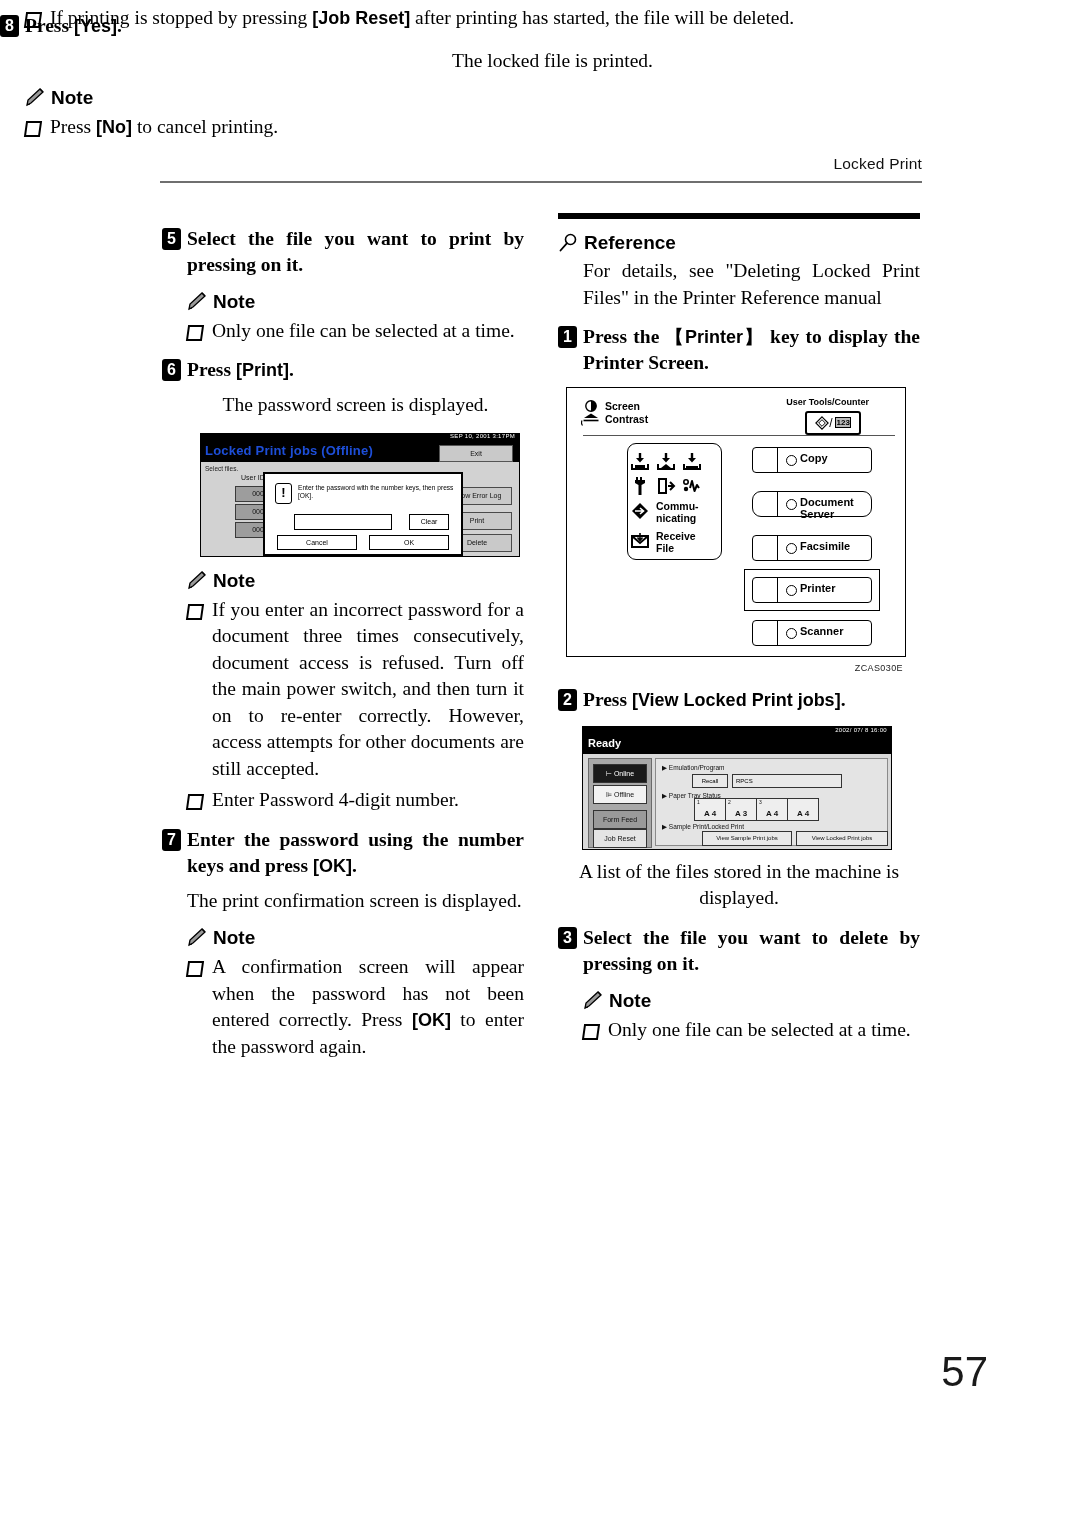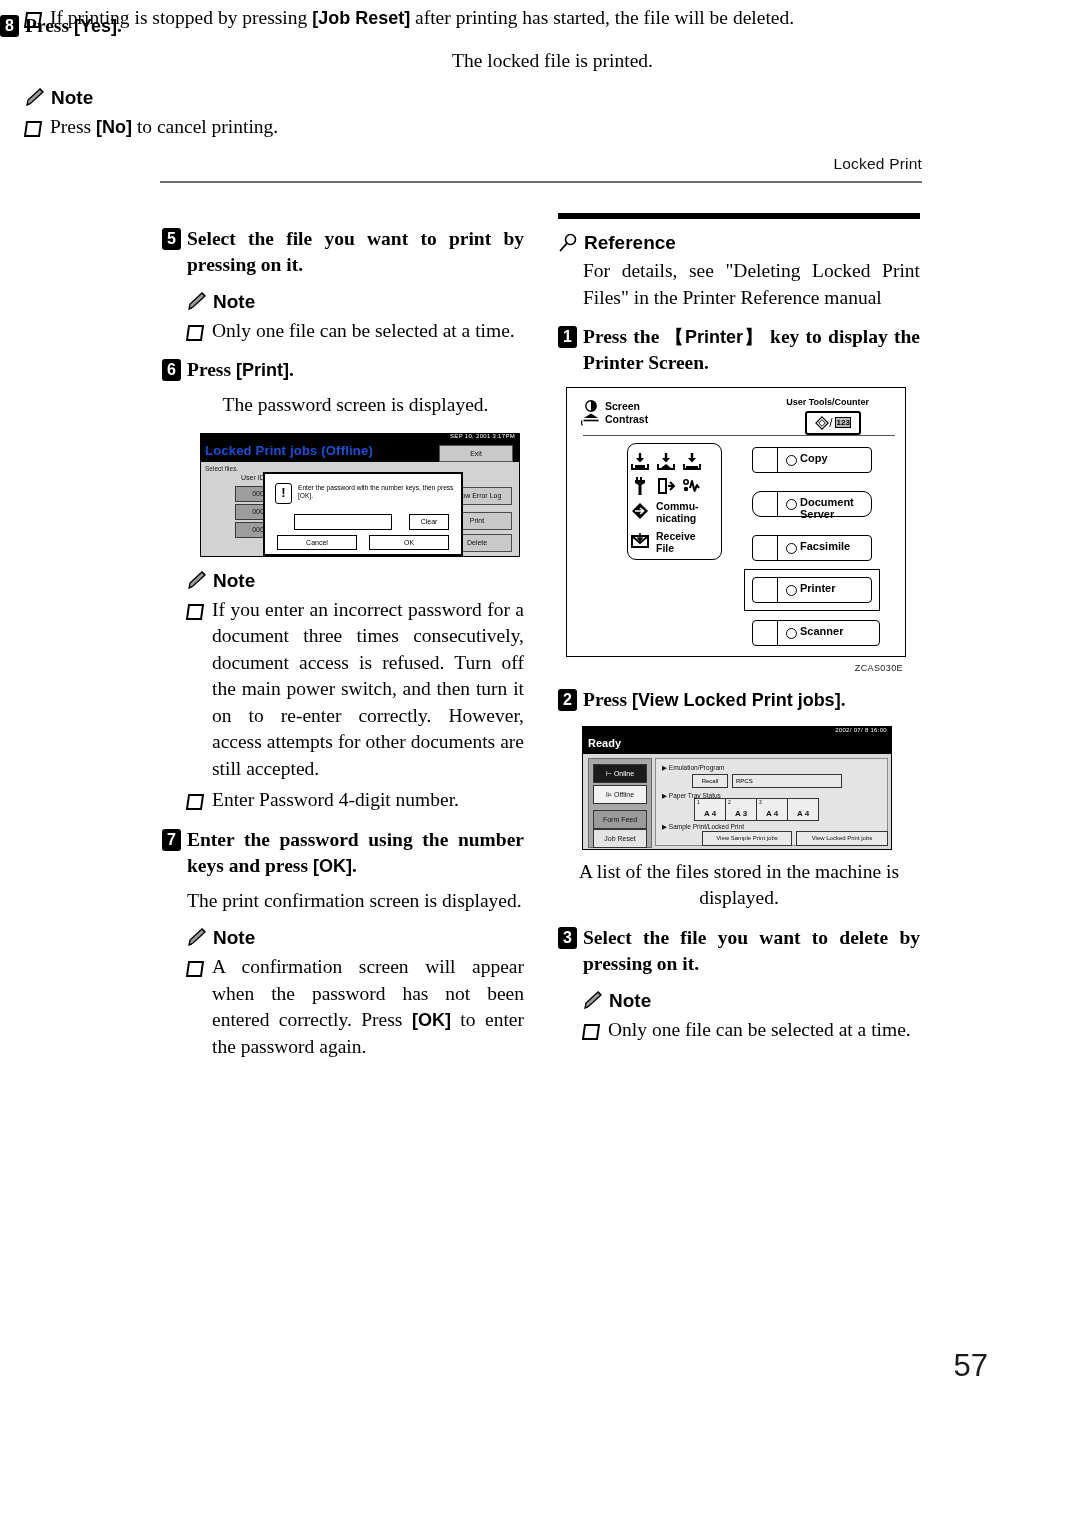--- a/index.html
+++ b/index.html
@@ -440,21 +440,21 @@
   }
   .f3-vb1 { left: 46px;  width: 88px; }
   .f3-vb2 { left: 140px; width: 90px; }
 
   
   .pageno {
     position: absolute;
     right: 92px;
     top: 1348px;
     font-family: "Liberation Sans", sans-serif;
-    font-size: 31px;
+    font-size: 42px;
     color: #1a1a1a;
   }
 </style>
 </head>
 <body>
 
 <div class="page">
 
   <div class="hdr-text">Locked Print</div>
   <div class="hdr-rule"></div>
@@ -717,21 +717,21 @@
         <span class="tab"></span>
         <span class="ring"></span>
         <span class="lbl">Facsimile</span>
       </div>
       <div class="f2-hl" style="top:181px;"></div>
       <div class="f2-btn" style="top:189px;">
         <span class="tab"></span>
         <span class="ring"></span>
         <span class="lbl">Printer</span>
       </div>
-      <div class="f2-btn" style="top:232px;padding-left:8px;">
+      <div class="f2-btn" style="top:232px;">
         <span class="tab"></span>
         <span class="ring"></span>
         <span class="lbl">Scanner</span>
       </div>
       <div class="f2-caption">ZCAS030E</div>
     </div>
 
     <div class="step" style="margin-top:30px;">
       <div class="step-num">2</div>
       <div class="step-txt nj"><span>Press </span><span class="key">[View Locked Print jobs]</span><span>.</span></div>

